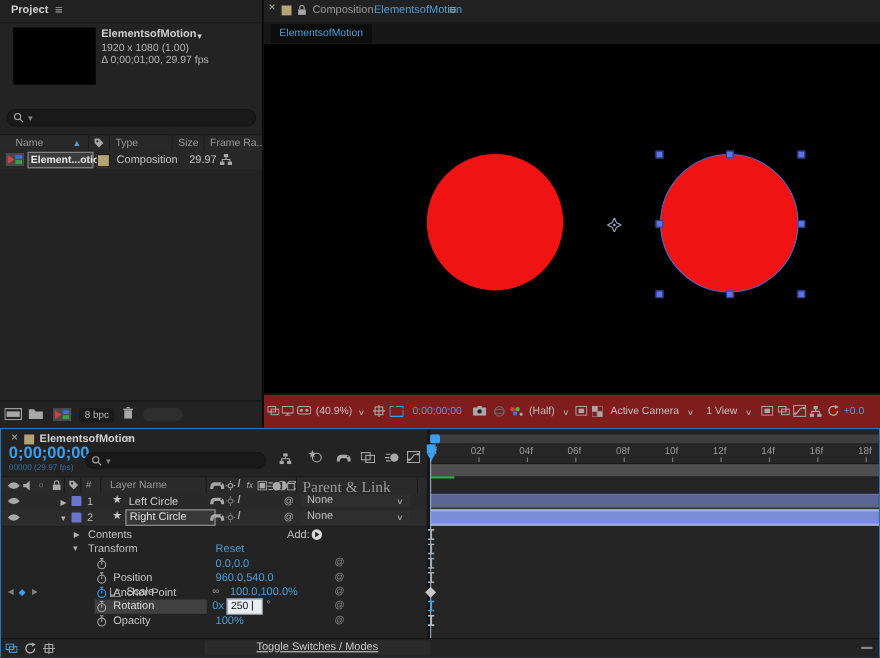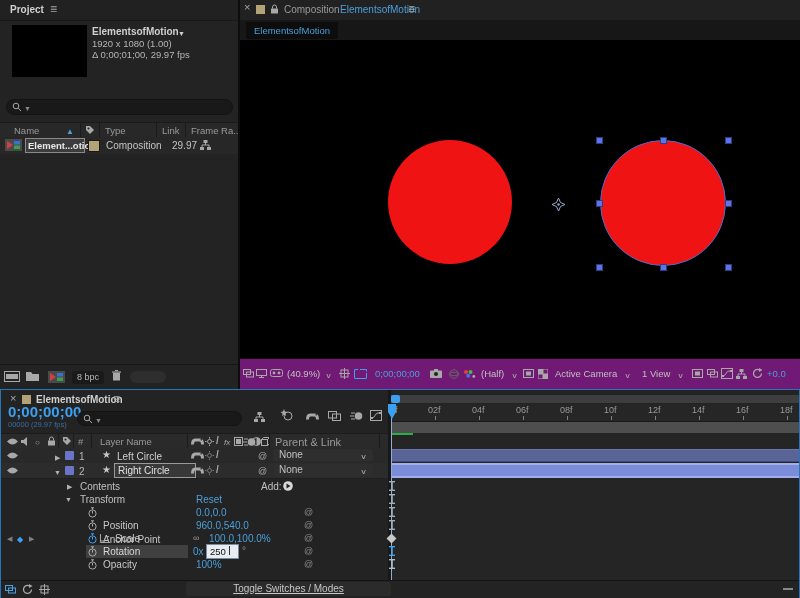--- a/index.html
+++ b/index.html
@@ -66,21 +66,21 @@
       <div class="p hdrline" style="left:80px;top:0;width:1px;height:15px;"></div>
       <span class="icon p" style="left:85px;top:2px;">
           <svg width="10" height="10" viewBox="0 0 10 10">
             <path d="M1 1h4l4 4-4 4-4-4z" fill="currentColor"></path>
             <circle cx="3.5" cy="3.5" r="1" fill="#232323"></circle>
           </svg>
         </span>
       <div class="p hdrline" style="left:99px;top:0;width:1px;height:15px;"></div>
       <span class="p txt dim" style="left:105px;top:2px;font-size:9.5px;">Type</span>
       <div class="p hdrline" style="left:156px;top:0;width:1px;height:15px;"></div>
-      <span class="p txt dim" style="left:162px;top:2px;font-size:9.5px;">Link</span>
+      <span class="p txt dim" style="left:162px;top:2px;font-size:9.5px;">Size</span>
       <div class="p hdrline" style="left:185px;top:0;width:1px;height:15px;"></div>
       <span class="p txt dim" style="left:191px;top:2px;font-size:9.5px;">Frame Ra..</span>
     </div>
 
     <div class="p" style="left:0;top:137px;width:238px;height:17px;background:#272727;">
       <span class="icon p" style="left:5px;top:2px;">
           <svg width="17" height="12" viewBox="0 0 17 12">
             <rect x="0" y="0" width="17" height="12" fill="#4a4a4a"></rect>
             <polygon points="2,2 8,6 2,10" fill="#d04040"></polygon>
             <rect x="9" y="2" width="6" height="3.5" fill="#3a6fd8"></rect>
@@ -169,21 +169,21 @@
 
     <div class="handle" style="left:356px;top:137px;"></div>
     <div class="handle" style="left:420px;top:137px;"></div>
     <div class="handle" style="left:485px;top:137px;"></div>
     <div class="handle" style="left:356px;top:200px;"></div>
     <div class="handle" style="left:485px;top:200px;"></div>
     <div class="handle" style="left:356px;top:264px;"></div>
     <div class="handle" style="left:420px;top:264px;"></div>
     <div class="handle" style="left:485px;top:264px;"></div>
 
-    <div class="p" style="left:0;top:358px;width:560px;height:30px;background:#701a75;border-top:1px solid #101010;">
+    <div class="p" style="left:0;top:358px;width:560px;height:30px;background:#7f1d1d;border-top:1px solid #101010;">
       <span class="icon p" style="left:3px;top:10px;">
           <svg width="11" height="9" viewBox="0 0 11 9">
             <rect x="0.5" y="0.5" width="7" height="5" fill="none" stroke="currentColor"></rect>
             <rect x="3.5" y="3" width="7" height="5" fill="none" stroke="currentColor"></rect>
           </svg>
         </span>
       <span class="icon p" style="left:16px;top:10px;">
           <svg width="11" height="9" viewBox="0 0 11 9">
             <rect x="0.5" y="0.5" width="10" height="6" fill="none" stroke="currentColor"></rect>
             <line x1="3" y1="8.5" x2="8" y2="8.5" stroke="currentColor"></line>
@@ -419,21 +419,21 @@
             <path d="M4.5 0.5A4 4 0 0 1 4.5 8.5z" fill="currentColor"></path>
           </svg>
         </span>
       <span class="icon p" style="left:260px;top:3px;">
           <svg width="9" height="9" viewBox="0 0 9 9">
             <rect x="0.5" y="2.5" width="6" height="6" fill="none" stroke="currentColor"></rect>
             <path d="M0.5 2.5l2-2h6v6l-2 2M8.5 0.5l-2 2" fill="none" stroke="currentColor"></path>
           </svg>
         </span>
       <div class="p hdrline" style="left:268px;top:0;width:1px;height:15px;"></div>
-      <span class="p txt dim" style="left:274px;top:2px;font-size:11px;">Parent &amp; Link</span>
+      <span class="p txt dim" style="left:274px;top:2px;font-size:14px;font-family:Liberation Serif, serif;">Parent &amp; Link</span>
       <div class="p hdrline" style="left:378px;top:0;width:1px;height:15px;"></div>
     </div>
 
     <div class="p" style="left:0;top:58px;width:387px;height:15px;background:#292929;border-bottom:1px solid #1f1f1f;">
       <span class="icon p" style="left:5px;top:3px;">
           <svg width="13" height="9" viewBox="0 0 13 9">
             <path d="M1 4.5 Q6.5 -1.5 12 4.5 Q6.5 10.5 1 4.5Z" fill="currentColor"></path>
           </svg>
         </span>
       <span class="p g i-tr" style="left:54px;top:4px;color:#b0b0b0;"></span>

